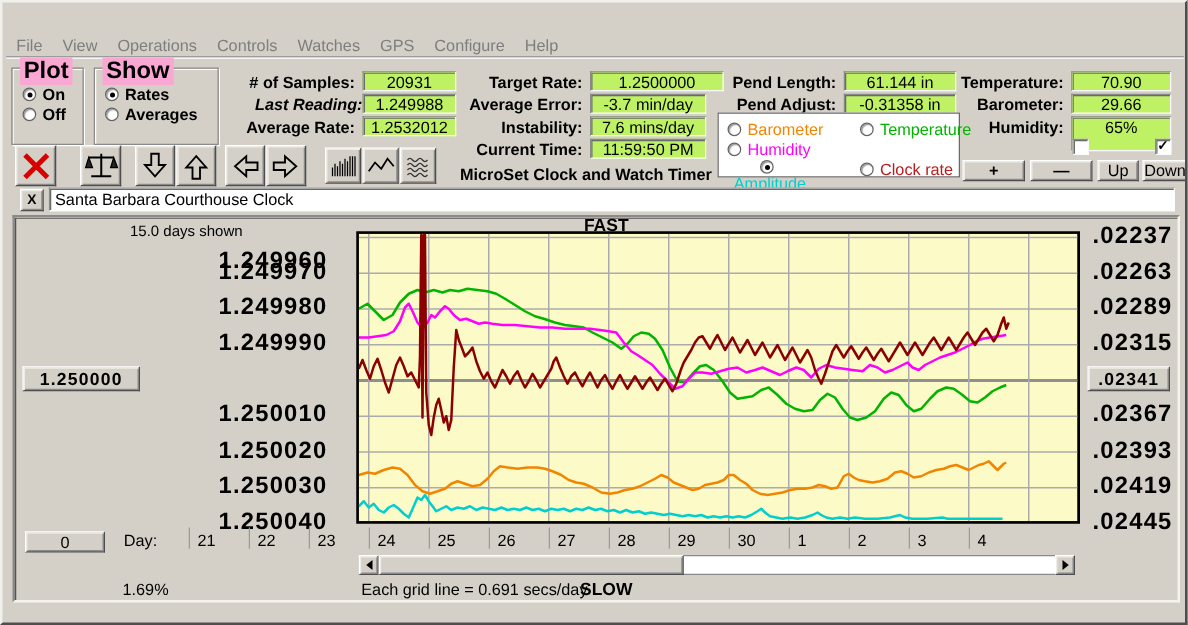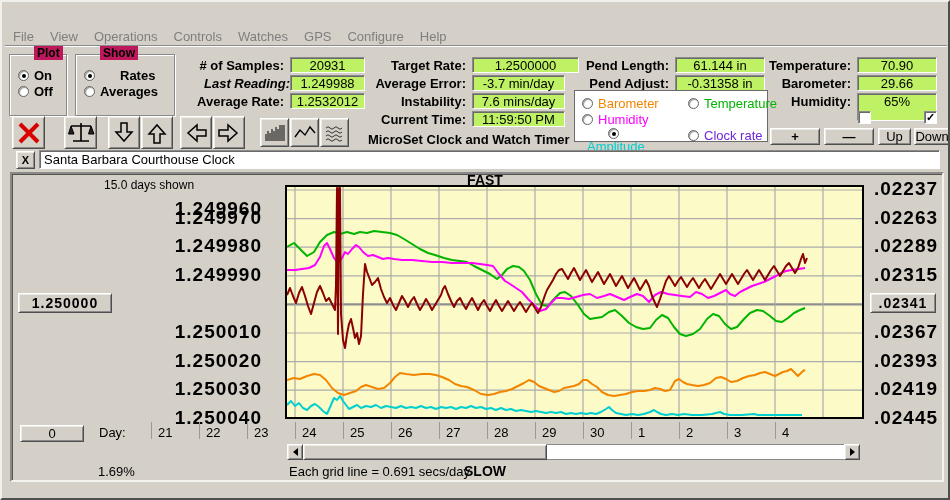--- a/index.html
+++ b/index.html
@@ -10,21 +10,21 @@
   .titlebar{left:3px;top:3px;width:942px;height:20px;
             background:linear-gradient(90deg,#7d7d86,#a2a2ab);display:flex;align-items:center;padding:0 2px;}
   .title-text{color:#f4f4f4;font-weight:bold;font-size:13px;margin-left:5px;letter-spacing:.2px;}
   .winbtn{width:17px;height:15px;margin-left:2px;background:#D4D0C8;border:1px solid;
           border-color:#fff #404040 #404040 #fff;box-shadow:inset 1px 1px 0 #ecebe5;
           display:flex;align-items:center;justify-content:center;font-size:10px;font-weight:bold;color:#000;}
   .menubar{left:3px;top:25px;width:942px;height:18px;display:flex;align-items:center;}
   .menu-item{color:#7e7e7e;font-size:13px;padding:0 8px;}
   .groove{left:3px;top:43px;width:942px;height:2px;border-top:1px solid #8a8a8a;border-bottom:1px solid #fff;}
   .groupbox{border:1px solid #8a8a8a;box-shadow:inset 1px 1px 0 #fff,1px 1px 0 #fff;}
-  .gb-label{position:absolute;top:-9px;left:24px;background:#be185d;padding:0 3px;font-size:12px;font-weight:bold;}
+  .gb-label{position:absolute;top:-9px;left:6px;background:#f9a8d4;padding:0 3px;font-size:19px;font-weight:bold;}
   .radio-row{position:absolute;display:flex;align-items:center;}
   .radio-circ{width:11px;height:11px;border-radius:50%;background:#fff;border:1px solid #636363;
               box-shadow:inset 1px 1px 1px #9a9a9a;position:relative;flex:0 0 auto;}
   .radio-circ.sel::after{content:"";position:absolute;left:3px;top:3px;width:4px;height:4px;border-radius:50%;background:#000;}
   .radio-lab{margin-left:5px;font-size:13px;font-weight:bold;white-space:nowrap;}
   .flabel{position:absolute;font-size:13px;font-weight:bold;text-align:right;white-space:nowrap;}
   .fbox{position:absolute;background:#bef264;border:1px solid;border-color:#8a8a8a #fdfdfd #fdfdfd #8a8a8a;
         box-shadow:inset 1px 1px 0 #6a6a6a;font-size:13px;text-align:center;line-height:14px;padding-top:1px;}
   .raised{background:#D4D0C8;border:1px solid;border-color:#fff #4e4e4e #4e4e4e #fff;
           box-shadow:inset 1px 1px 0 #ecebe5, inset -1px -1px 0 #8a8a8a;}
@@ -74,21 +74,21 @@
       <div class="radio-row" style="left:16px;top:66px;">
         <div class="radio-circ sel"></div>
         <span class="radio-lab">On</span>
       </div>
       <div class="radio-row" style="left:16px;top:82px;">
         <div class="radio-circ"></div>
         <span class="radio-lab">Off</span>
       </div>
     </div>
   <div id="show-radios">
-      <div class="radio-row" style="left:82px;top:66px;gap:20px;">
+      <div class="radio-row" style="left:82px;top:66px;">
         <div class="radio-circ sel"></div>
         <span class="radio-lab">Rates</span>
       </div>
       <div class="radio-row" style="left:82px;top:82px;">
         <div class="radio-circ"></div>
         <span class="radio-lab">Averages</span>
       </div>
     </div>
 
   <div id="fields">
@@ -133,21 +133,21 @@
       <div class="radio-row" style="left:580px;top:126px;flex-direction:column;">
         <div class="radio-circ sel"></div>
         <span class="sel-radio-lab" style="color: rgb(0, 207, 207);">Amplitude</span>
       </div>
       <div class="radio-row" style="left:686px;top:94px;">
         <div class="radio-circ"></div>
         <span class="sel-radio-lab" style="color: rgb(0, 180, 0);">Temperature</span>
       </div>
       <div class="radio-row" style="left:686px;top:126px;">
         <div class="radio-circ"></div>
-        <span class="sel-radio-lab" style="color: #6d28d9;">Clock rate</span>
+        <span class="sel-radio-lab" style="color: #b91c1c;">Clock rate</span>
       </div>
     </div>
 
   <div id="checkboxes">
       <div class="abs checkbox" style="left:856px;top:109px;"></div>
       <div class="abs checkbox" style="left:922px;top:109px;">✓</div>
     </div>
 
   <div class="abs raised toolbtn" style="left:768px;top:126px;width:50px;height:17px;font-size:13px;font-weight:bold;">+</div>
   <div class="abs raised toolbtn" style="left:822px;top:126px;width:50px;height:17px;font-size:13px;font-weight:bold;">—</div>

